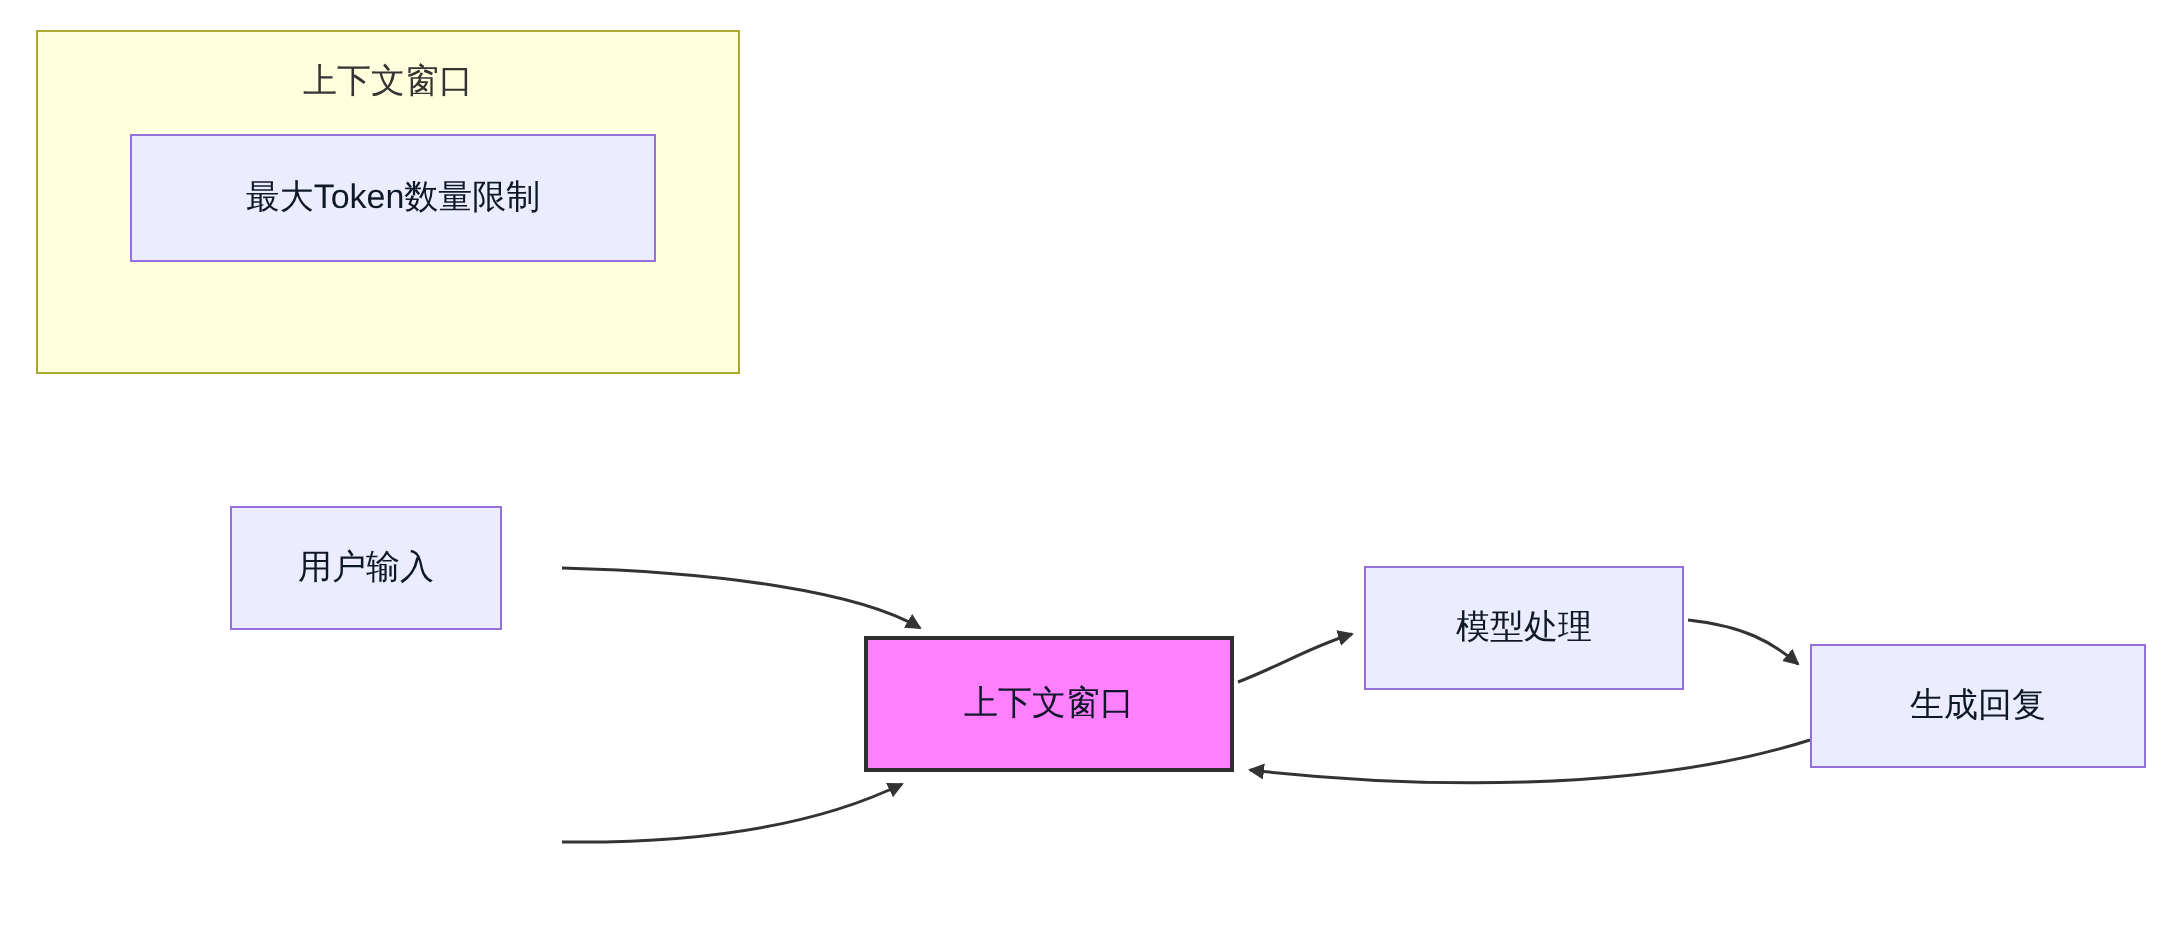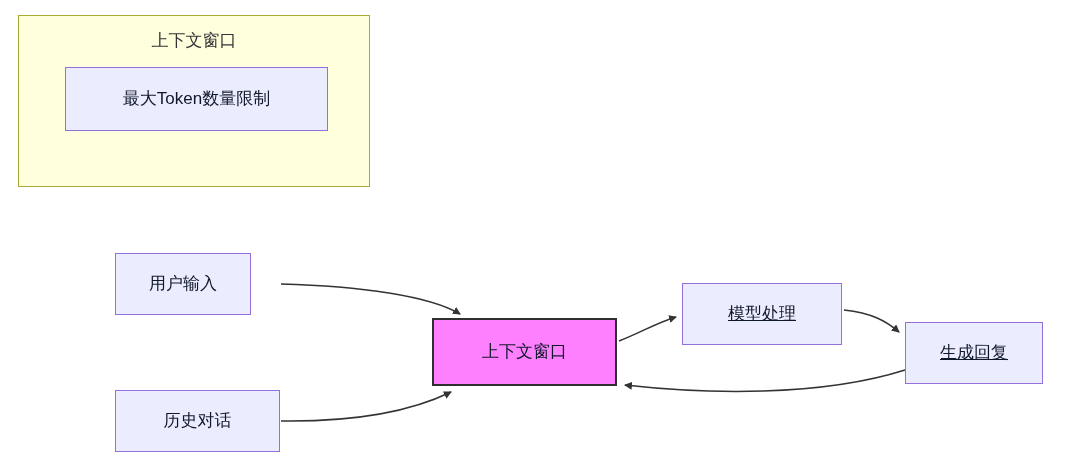--- a/index.html
+++ b/index.html
@@ -54,22 +54,22 @@
     left: 0;
     width: 100%;
     text-align: center;
     font-size: 17px;
     color: #333333;
   }
   .n-max-token { left: 46px;  top: 51px;  width: 263px; height: 64px; }
   .n-user      { left: 115px; top: 253px; width: 136px; height: 62px; }
   .n-history   { left: 115px; top: 390px; width: 165px; height: 62px; }
   .n-context   { left: 432px; top: 318px; width: 185px; height: 68px; }
-  .n-model     { left: 682px; top: 283px; width: 160px; height: 62px; text-decoration: underline; }
-  .n-reply     { left: 905px; top: 322px; width: 138px; height: 62px; text-decoration: underline; }
+  .n-model     { left: 682px; top: 283px; width: 160px; height: 62px; }
+  .n-reply     { left: 905px; top: 322px; width: 168px; height: 62px; }
   .edge {
     fill: none;
     stroke: #333333;
     stroke-width: 1.5px;
   }
 </style>
 </head>
 <body>
 
 <div class="canvas">
@@ -87,21 +87,20 @@
     <path class="edge" d="M 905 370 C 820 397, 705 394, 625 385" marker-end="url(#arrow)"></path>
   </svg>
 
   <div class="subgraph">
     <div class="subgraph-title">上下文窗口</div>
     <div class="node n-max-token">最大Token数量限制</div>
   </div>
 
   <div class="node n-user">用户输入</div>
 
-  <div class="node n-history">历史对话</div>
 
   <div class="node highlight n-context">上下文窗口</div>
 
   <div class="node n-model">模型处理</div>
 
   <div class="node n-reply">生成回复</div>
 
 </div>
 
 </body></html>

